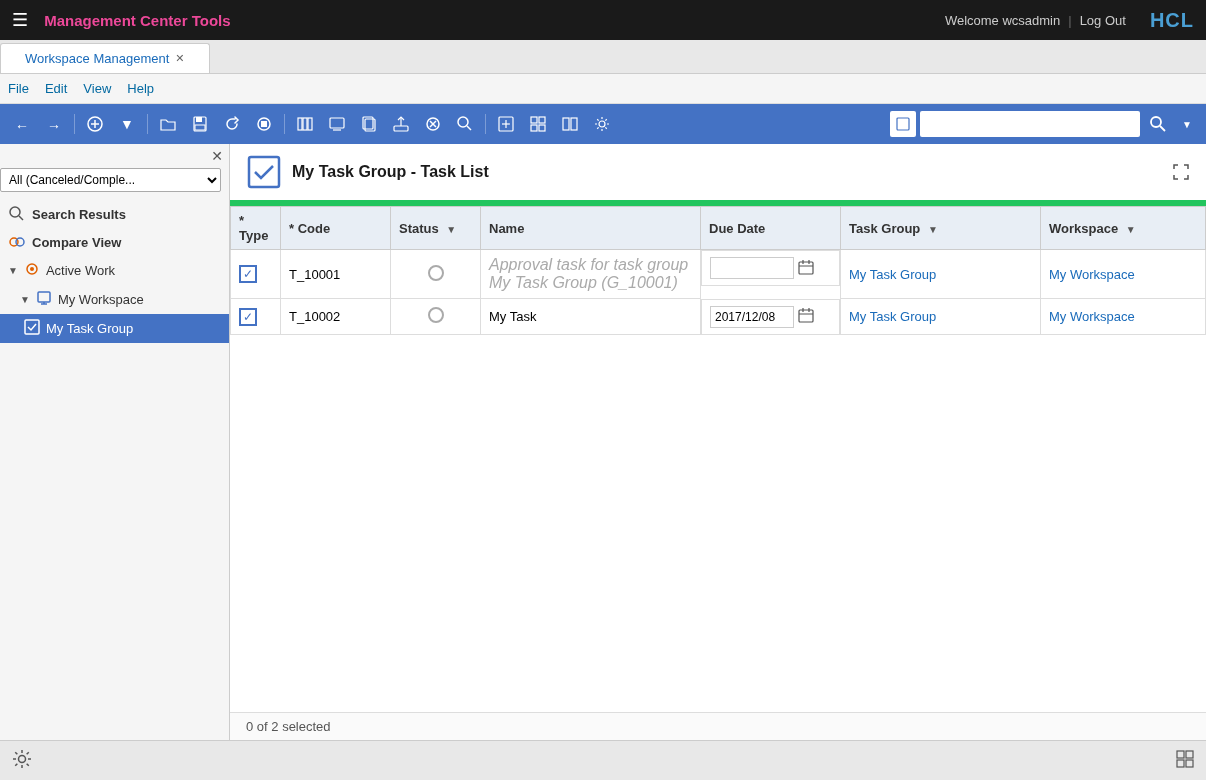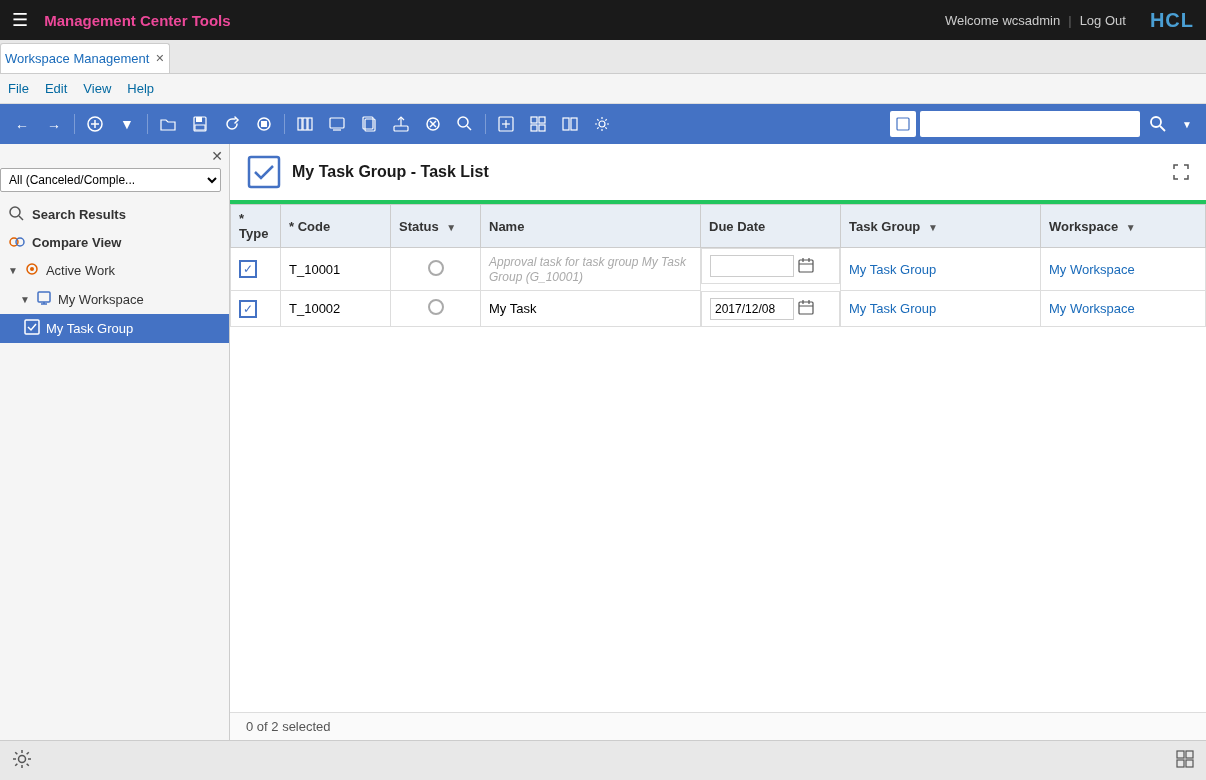--- a/index.html
+++ b/index.html
@@ -25,21 +25,21 @@
     
     .tab-bar {
       height: 34px;
       background: #e8e8e8;
       display: flex;
       align-items: flex-end;
       border-bottom: 1px solid #ccc;
     }
     .tab {
       height: 30px;
-      padding: 0 4px;
+      padding: 0 24px;
       display: flex;
       align-items: center;
       gap: 6px;
       cursor: pointer;
       font-size: 13px;
       background: white;
       border: 1px solid #ccc;
       border-bottom: none;
       border-radius: 3px 3px 0 0;
       color: #1a6bba;
@@ -196,21 +196,21 @@
       display: flex;
       flex-direction: column;
       background: white;
       overflow: hidden;
     }
 
     .content-header {
       display: flex;
       align-items: center;
       padding: 10px 16px;
-      border-bottom: 4px solid #22c55e;
+      border-bottom: 6px solid #22c55e;
       gap: 10px;
     }
     .content-title-icon {
       width: 36px;
       height: 36px;
       display: flex;
       align-items: center;
       justify-content: center;
     }
     .content-title {
@@ -301,21 +301,21 @@
       height: 22px;
       border: 1px solid #ccc;
       font-size: 12px;
       padding: 0 4px;
     }
 
     
     .name-placeholder {
       color: #aaa;
       font-style: italic;
-      font-size: 12px;
+      font-size: 16px;
     }
 
     
     .bottom-bar {
       height: 40px;
       background: #e8e8e8;
       border-top: 1px solid #ccc;
       display: flex;
       align-items: center;
       padding: 0 12px;

